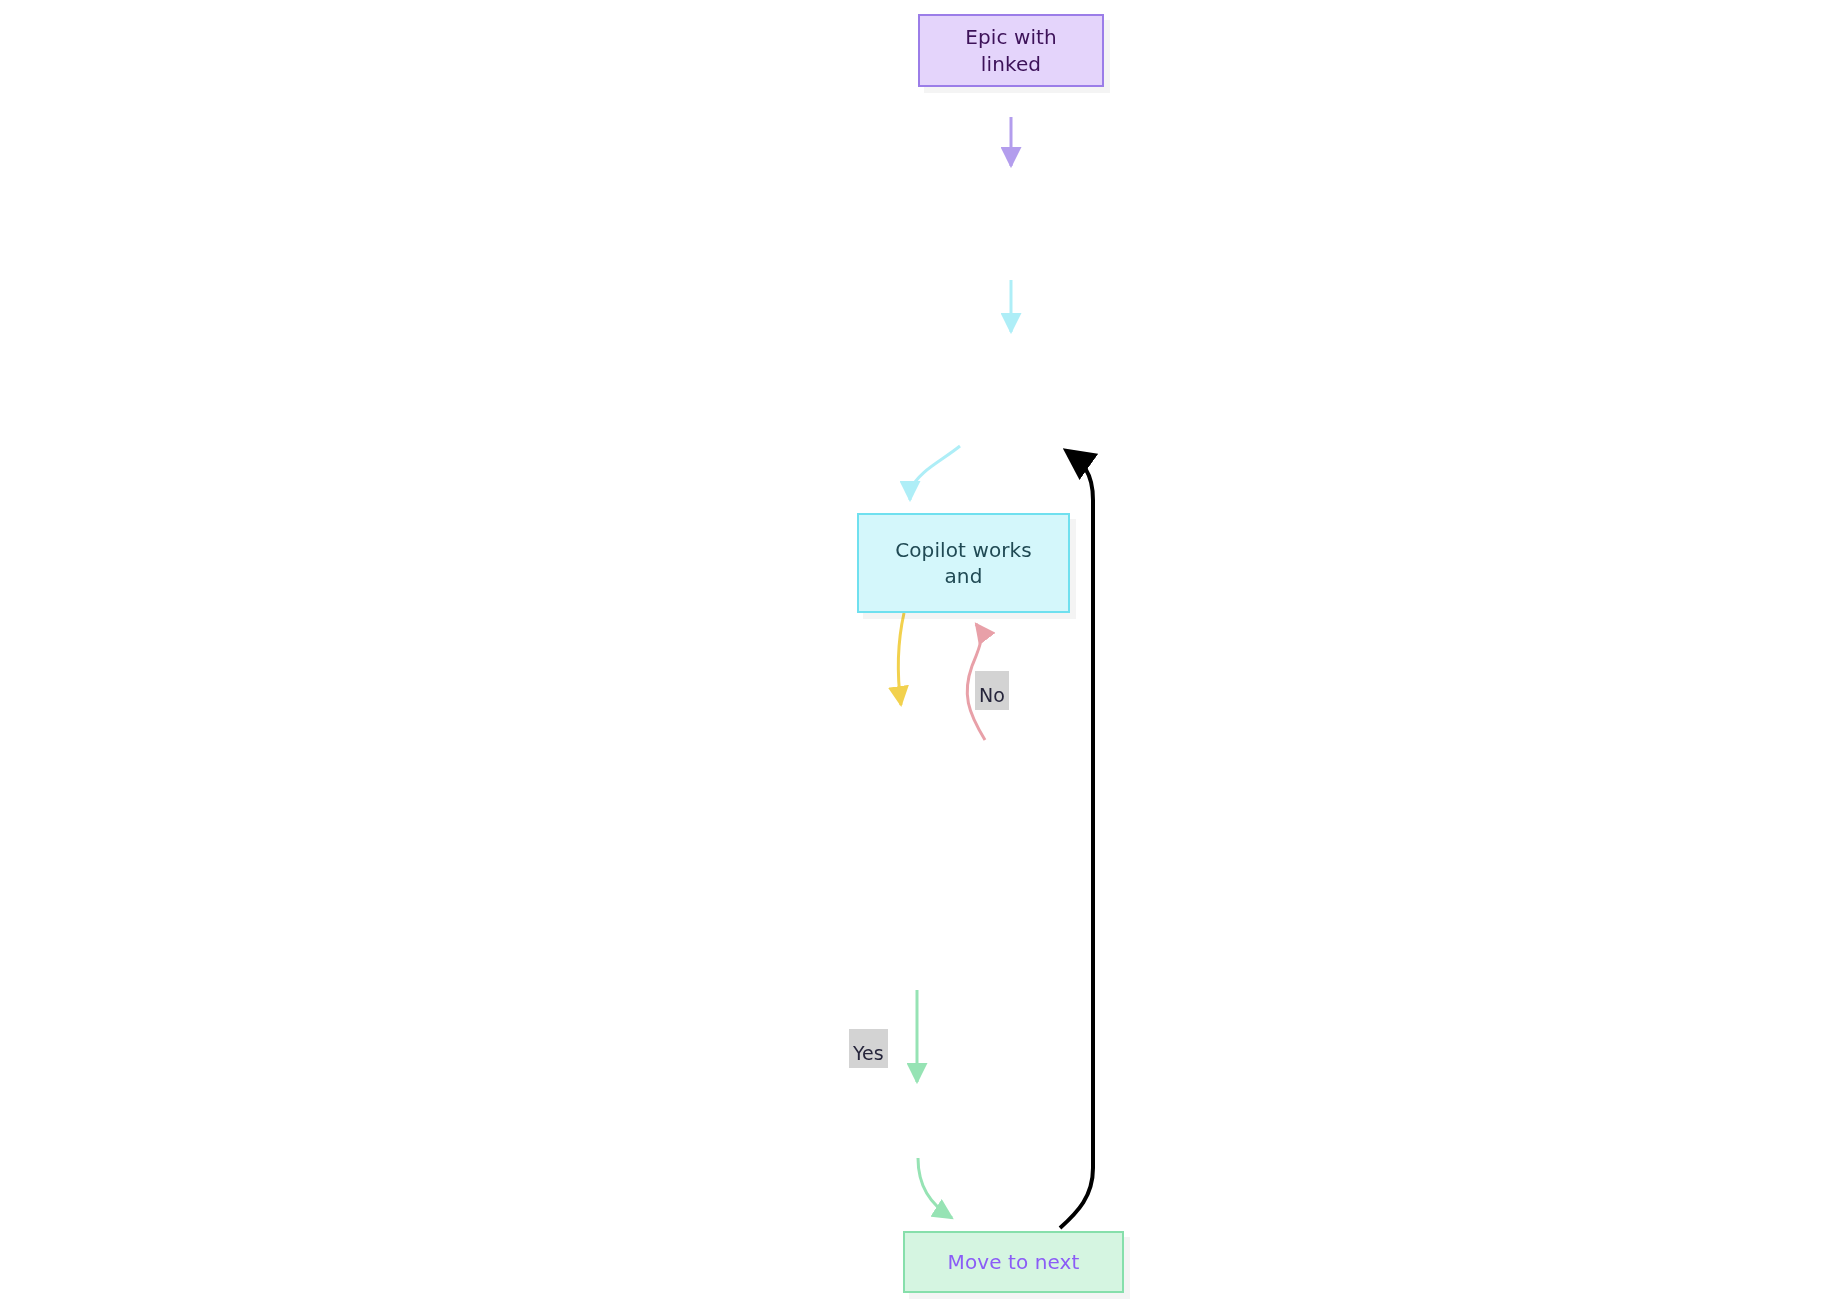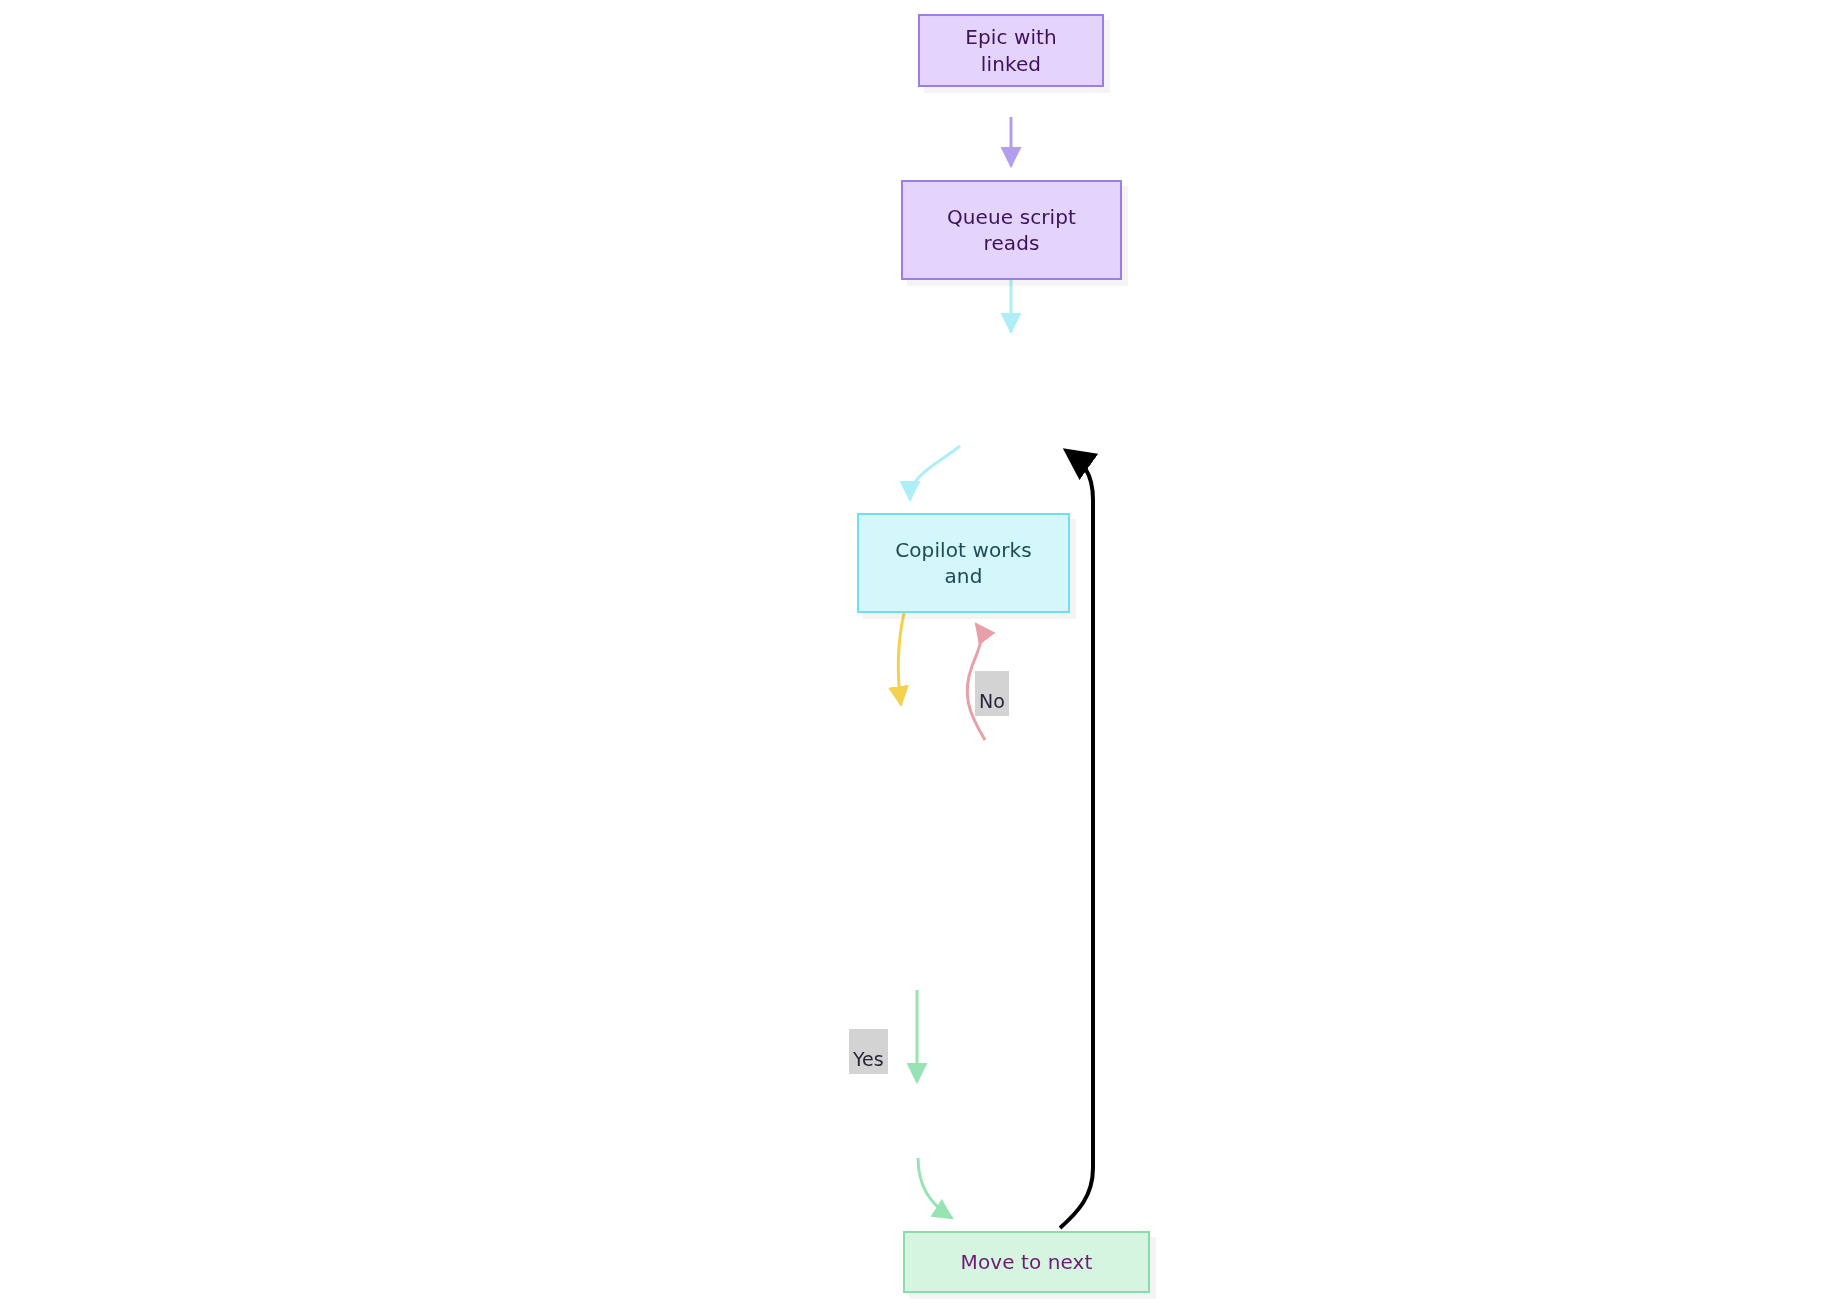--- a/index.html
+++ b/index.html
@@ -65,21 +65,21 @@
     white-space: pre-line;
     color: #7a4c10;
   }
   .edge-label {
     position: absolute;
     z-index: 4;
     background: #d3d3d3;
     color: #26253b;
     font-size: 19px;
     line-height: 1.15;
-    padding: 20px 4px 3px 4px;
+    padding: 14px 4px 3px 4px;
     text-align: center;
     white-space: nowrap;
   }
 </style>
 </head>
 <body>
 
 <div id="diagram-root">
 
   <svg id="edge-layer" viewBox="0 0 1830 1310" width="1830" height="1310" xmlns="http://www.w3.org/2000/svg">
@@ -120,37 +120,32 @@
 
     <path d="M 1060,1228 C 1078,1212 1093,1196 1093,1168 L 1093,500 C 1093,472 1082,462 1068,452" fill="none" stroke="#000000" stroke-width="4" marker-end="url(#ah-black)"></path>
   </svg>
 
   <div class="node rect" style="left:918px; top:14px; width:186px; height:73px;
               background:#e4d4fb; border-color:#9b7de8; color:#3d1259;">
     <span class="node-label">Epic with
 linked</span>
   </div>
 
-  <div class="node rect" style="left:901px; top:180px; width:221px; height:100px;
-              background:#e4d4fb; border-color:#9b7de8; color:#3d1259;">
-    <span class="node-label">Queue script
-reads</span>
-  </div>
 
 
   <div class="node rect" style="left:811px; top:513px; width:213px; height:100px;
               background:#d4f7fb; border-color:#6fe0ef; color:#204a54;margin-left:46px;">
     <span class="node-label">Copilot works
 and</span>
   </div>
 
 
 
-  <div class="node rect" style="left:903px; top:1231px; width:247px; height:62px;
-              background:#d5f5e1; border-color:#86dfab; color:#701a75;">
+  <div class="node rect" style="left:903px; top:1231px; width:221px; height:62px;
+              background:#d5f5e1; border-color:#86dfab; color:#8b5cf6;">
     <span class="node-label">Move to next</span>
   </div>
 
   <div class="edge-label" style="left:975px; top:671px;">No</div>
 
   <div class="edge-label" style="left:849px; top:1029px;">Yes</div>
 
 </div>
 
 </body></html>

